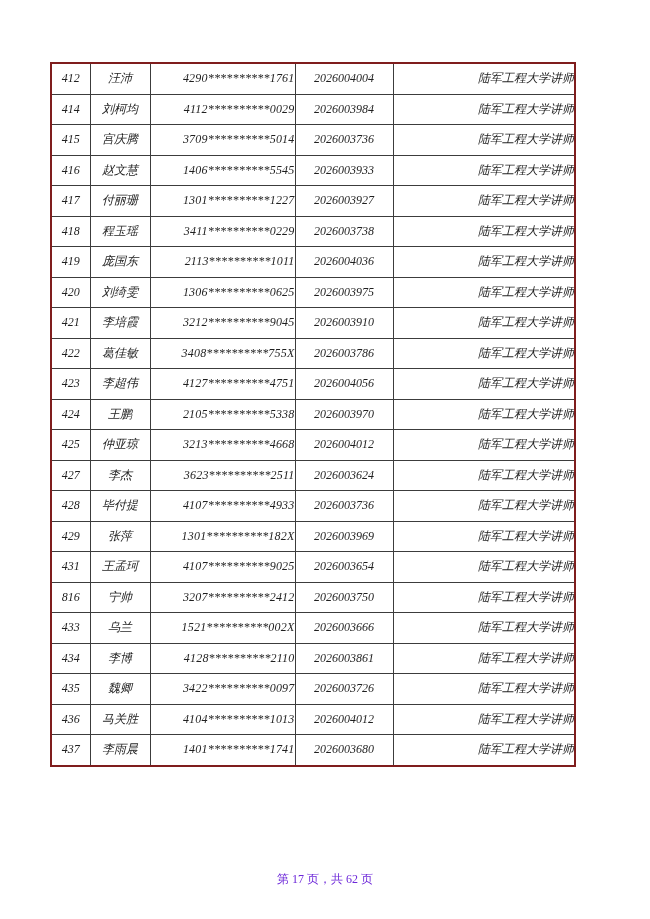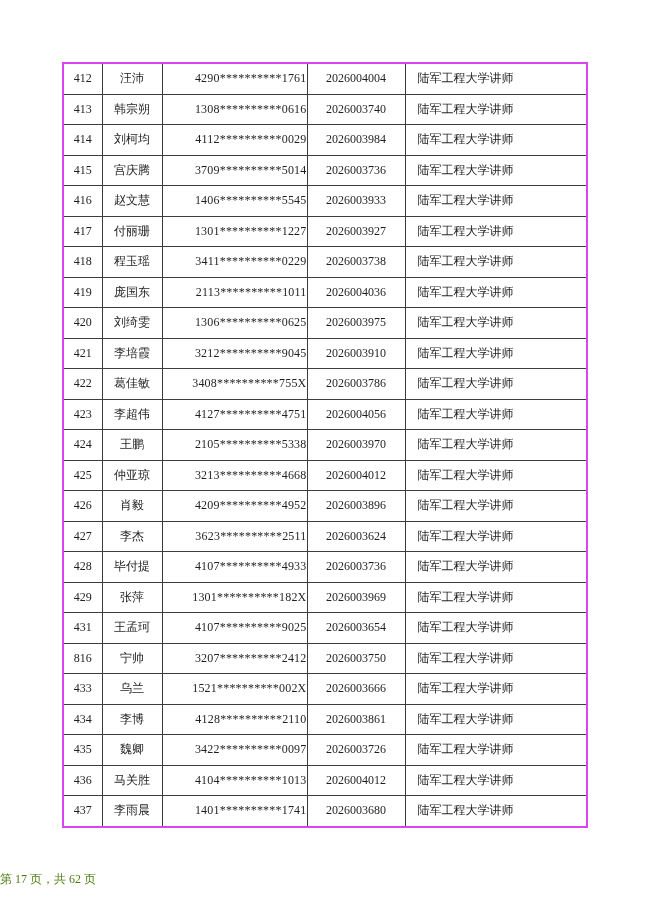--- a/index.html
+++ b/index.html
@@ -7,59 +7,60 @@
     width: 650px;
     height: 919px;
     background: #ffffff;
     position: relative;
     font-family: "Liberation Serif", "DejaVu Serif", serif;
     color: #1f1f1f;
     overflow: hidden;
   }
   .roster {
     position: absolute;
-    left: 62px;
+    left: 50px;
     top: 62px;
     width: 524px;
     border-collapse: collapse;
     table-layout: fixed;
-    border: 2px solid #d946ef;
+    border: 2px solid #7f1d1d;
+    font-style: italic;
   }
   .roster col.c0 { width: 39px; }
   .roster col.c1 { width: 60px; }
   .roster col.c2 { width: 145px; }
   .roster col.c3 { width: 98px; }
   .roster col.c4 { width: 182px; }
   .roster td {
     border: 1px solid #3c3c3c;
     height: 29.5px;
     padding: 0;
     text-align: center;
     vertical-align: middle;
     font-size: 12px;
     white-space: nowrap;
     overflow: hidden;
   }
   .roster td.cell-position {
-    text-align: left;
+    text-align: right;
     padding-left: 12px;
     margin-top: 48px;
   }
   .roster td.cell-id-number {
     letter-spacing: 0.2px;
     text-align: right;
   }
   .footer {
     position: absolute;
     top: 871px;
     left: 0;
     width: 650px;
-    text-align: left;
+    text-align: center;
     font-size: 12px;
-    color: #4d7c0f;
+    color: #6d28d9;
   }
 </style>
 </head>
 <body>
 
 <div class="page">
   <table class="roster">
     <colgroup>
       <col class="c0">
         <col class="c1">
@@ -69,27 +70,20 @@
     </colgroup>
     <tbody>
         <tr>
           <td class="cell-serial">412</td>
           <td class="cell-name">汪沛</td>
           <td class="cell-id-number">4290**********1761</td>
           <td class="cell-exam-number">2026004004</td>
           <td class="cell-position">陆军工程大学讲师</td>
         </tr>
         <tr>
-          <td class="cell-serial">413</td>
-          <td class="cell-name">韩宗朔</td>
-          <td class="cell-id-number">1308**********0616</td>
-          <td class="cell-exam-number">2026003740</td>
-          <td class="cell-position">陆军工程大学讲师</td>
-        </tr>
-        <tr>
           <td class="cell-serial">414</td>
           <td class="cell-name">刘柯均</td>
           <td class="cell-id-number">4112**********0029</td>
           <td class="cell-exam-number">2026003984</td>
           <td class="cell-position">陆军工程大学讲师</td>
         </tr>
         <tr>
           <td class="cell-serial">415</td>
           <td class="cell-name">宫庆腾</td>
           <td class="cell-id-number">3709**********5014</td>
@@ -157,27 +151,20 @@
           <td class="cell-name">王鹏</td>
           <td class="cell-id-number">2105**********5338</td>
           <td class="cell-exam-number">2026003970</td>
           <td class="cell-position">陆军工程大学讲师</td>
         </tr>
         <tr>
           <td class="cell-serial">425</td>
           <td class="cell-name">仲亚琼</td>
           <td class="cell-id-number">3213**********4668</td>
           <td class="cell-exam-number">2026004012</td>
-          <td class="cell-position">陆军工程大学讲师</td>
-        </tr>
-        <tr>
-          <td class="cell-serial">426</td>
-          <td class="cell-name">肖毅</td>
-          <td class="cell-id-number">4209**********4952</td>
-          <td class="cell-exam-number">2026003896</td>
           <td class="cell-position">陆军工程大学讲师</td>
         </tr>
         <tr>
           <td class="cell-serial">427</td>
           <td class="cell-name">李杰</td>
           <td class="cell-id-number">3623**********2511</td>
           <td class="cell-exam-number">2026003624</td>
           <td class="cell-position">陆军工程大学讲师</td>
         </tr>
         <tr>

